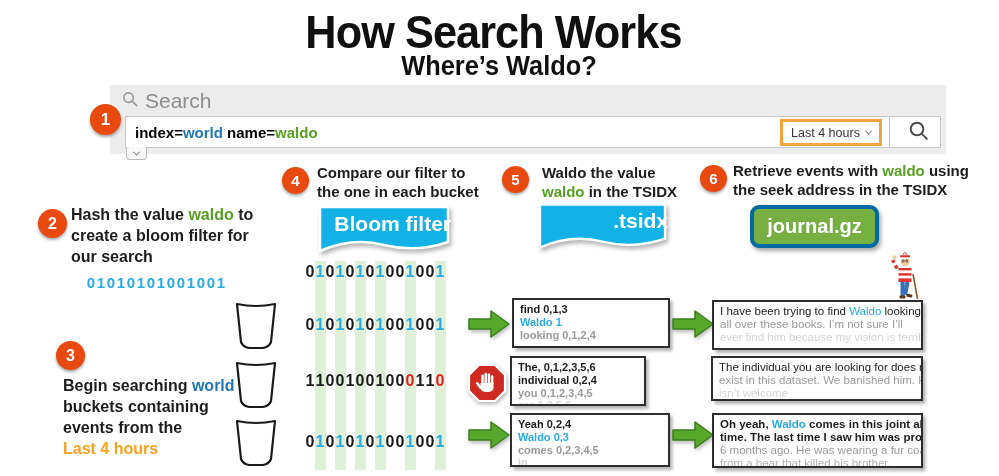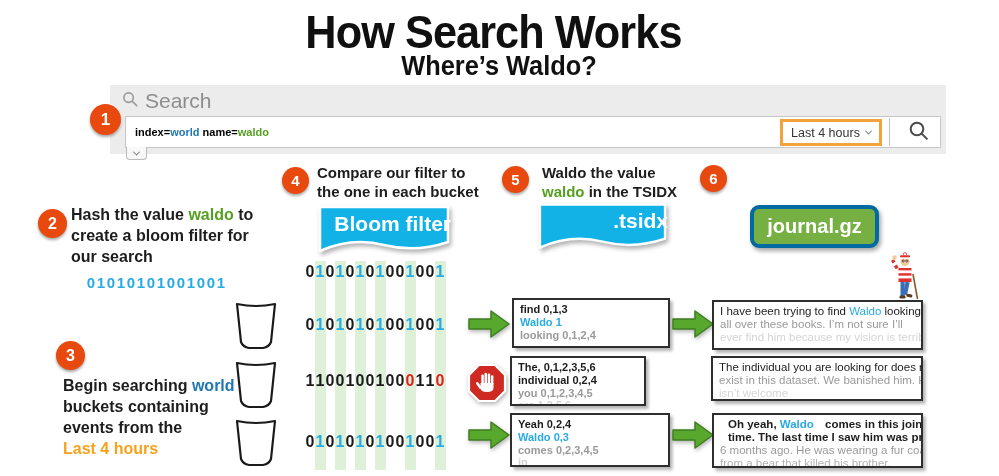--- a/index.html
+++ b/index.html
@@ -9,40 +9,40 @@
 
   
   .title { position:absolute; top:4px; left:0; right:12px; text-align:center; }
   .title span { display:inline-block; font-size:47px; font-weight:bold; color:#101010; transform:scaleX(.92); letter-spacing:-1px; }
   .subtitle { position:absolute; top:51px; left:0; right:0; text-align:center; }
   .subtitle span { display:inline-block; font-size:27px; font-weight:bold; color:#101010; transform:scaleX(.94); }
 
   
   .search-panel { position:absolute; left:110px; top:85px; width:836px; height:69px; background:#ececec; }
   .search-header { position:absolute; left:12px; top:4px; display:flex; align-items:center; gap:6px; color:#8d8d8d; font-size:21px; }
-  .search-inputbar { position:absolute; left:15px; top:31px; width:816px; height:32px; background:#fff; border:1px solid #c6c6c6; display:flex; align-items:center; padding-left:9px; font-size:11px; font-weight:bold; }
+  .search-inputbar { position:absolute; left:15px; top:31px; width:816px; height:32px; background:#fff; border:1px solid #c6c6c6; display:flex; align-items:center; padding-left:9px; font-size:15px; font-weight:bold; }
   .time-range { position:absolute; left:670px; top:34px; width:102px; height:27px; background:#fff; border:3px solid #f2a33c; display:flex; align-items:center; justify-content:center; gap:6px; font-size:12.5px; color:#333; font-weight:normal; }
   .vdivider { position:absolute; left:779px; top:33px; width:1px; height:28px; background:#c2c2c2; }
   .search-btn { position:absolute; left:786px; top:31px; width:45px; height:32px; background:transparent; border:none; display:flex; align-items:center; justify-content:center; cursor:pointer; }
   .expander { position:absolute; left:16px; top:62px; width:21px; height:13px; background:#f8f8f8; border:1px solid #bbb; border-top:none; border-radius:0 0 4px 4px; display:flex; align-items:center; justify-content:center; }
   .chev { display:inline-block; width:7px; height:7px; border-right:1.6px solid #777; border-bottom:1.6px solid #777; transform:rotate(45deg) translate(-1px,-1px); }
   .chev.small { width:5px; height:5px; }
 
   
   .badge { position:absolute; background:#e8490f; color:#fff; border-radius:50%; display:flex; align-items:center; justify-content:center; font-weight:bold; box-shadow:0 2px 3px rgba(0,0,0,.35), 0 0 0 1px rgba(255,255,255,.65); }
   .badge.b31 { width:31px; height:31px; font-size:17px; }
   .badge.b29 { width:29px; height:29px; font-size:16px; }
   .badge.b27 { width:27px; height:27px; font-size:15px; }
 
   
   .step-text { position:absolute; font-size:16px; line-height:21px; font-weight:bold; color:#1a1a1a; }
   .step-text.sm { font-size:15px; line-height:19px; }
   .seg-black { color:#000; }
   .seg-dark { color:#1d1d1d; }
-  .seg-darkbold { color:#1d1d1d; font-weight:bold;margin-left:8px; }
+  .seg-darkbold { color:#1d1d1d; font-weight:bold; }
   .seg-blue { color:#1f77b4; }
   .seg-ltblue { color:#29abe2; }
   .seg-ltbluebold { color:#29abe2; font-weight:bold; }
   .seg-green { color:#56a021; }
   .seg-orange { color:#f6a21d; }
   .seg-gray { color:#9a9a9a; }
   .seg-gray2 { color:#b3b3b3; }
   .seg-faint { color:#d5d5d5; }
 
   
@@ -185,20 +185,24 @@
       <div class="tl"><span class="seg-green">waldo</span><span class="seg-dark"> in the TSIDX</span></div>
     </div>
   <div class="ribbon" style="left:537px; top:201px; width:131px;">
     <svg viewBox="0 0 134 50" width="131" height="50">
         <path d="M3,3 h128 v35 q-32,11 -64,3 t-64,6 z" fill="#12b2e7" stroke="#fff" stroke-width="2.5" stroke-linejoin="round"></path>
       </svg>
     <div class="rlabel">.tsidx</div>
   </div>
 
   <div class="badge b27" style="left:700px; top:165px;">6</div>
+  <div class="step-text sm" style="left:733px; top:161px; width:240px;">
+      <div class="tl"><span class="seg-dark">Retrieve events with </span><span class="seg-green">waldo</span><span class="seg-dark"> using</span></div>
+      <div class="tl"><span class="seg-dark">the seek address in the TSIDX</span></div>
+    </div>
   <div class="journal">
       <span>journal.gz</span>
     </div>
 
   <svg class="waldo" viewBox="0 0 42 54">
     <line x1="29" y1="27" x2="33.5" y2="52" stroke="#8a5a2b" stroke-width="1.6"></line>
     <rect x="16.5" y="35" width="4.2" height="14" fill="#3b6fb5"></rect>
     <rect x="21.5" y="35" width="4.2" height="13" fill="#3b6fb5" transform="rotate(12 23.5 35)"></rect>
     <rect x="15.5" y="48.5" width="6" height="3" rx="1.2" fill="#5b3a1d"></rect>
     <rect x="22.5" y="47" width="6" height="3" rx="1.2" fill="#5b3a1d" transform="rotate(12 25 48)"></rect>

